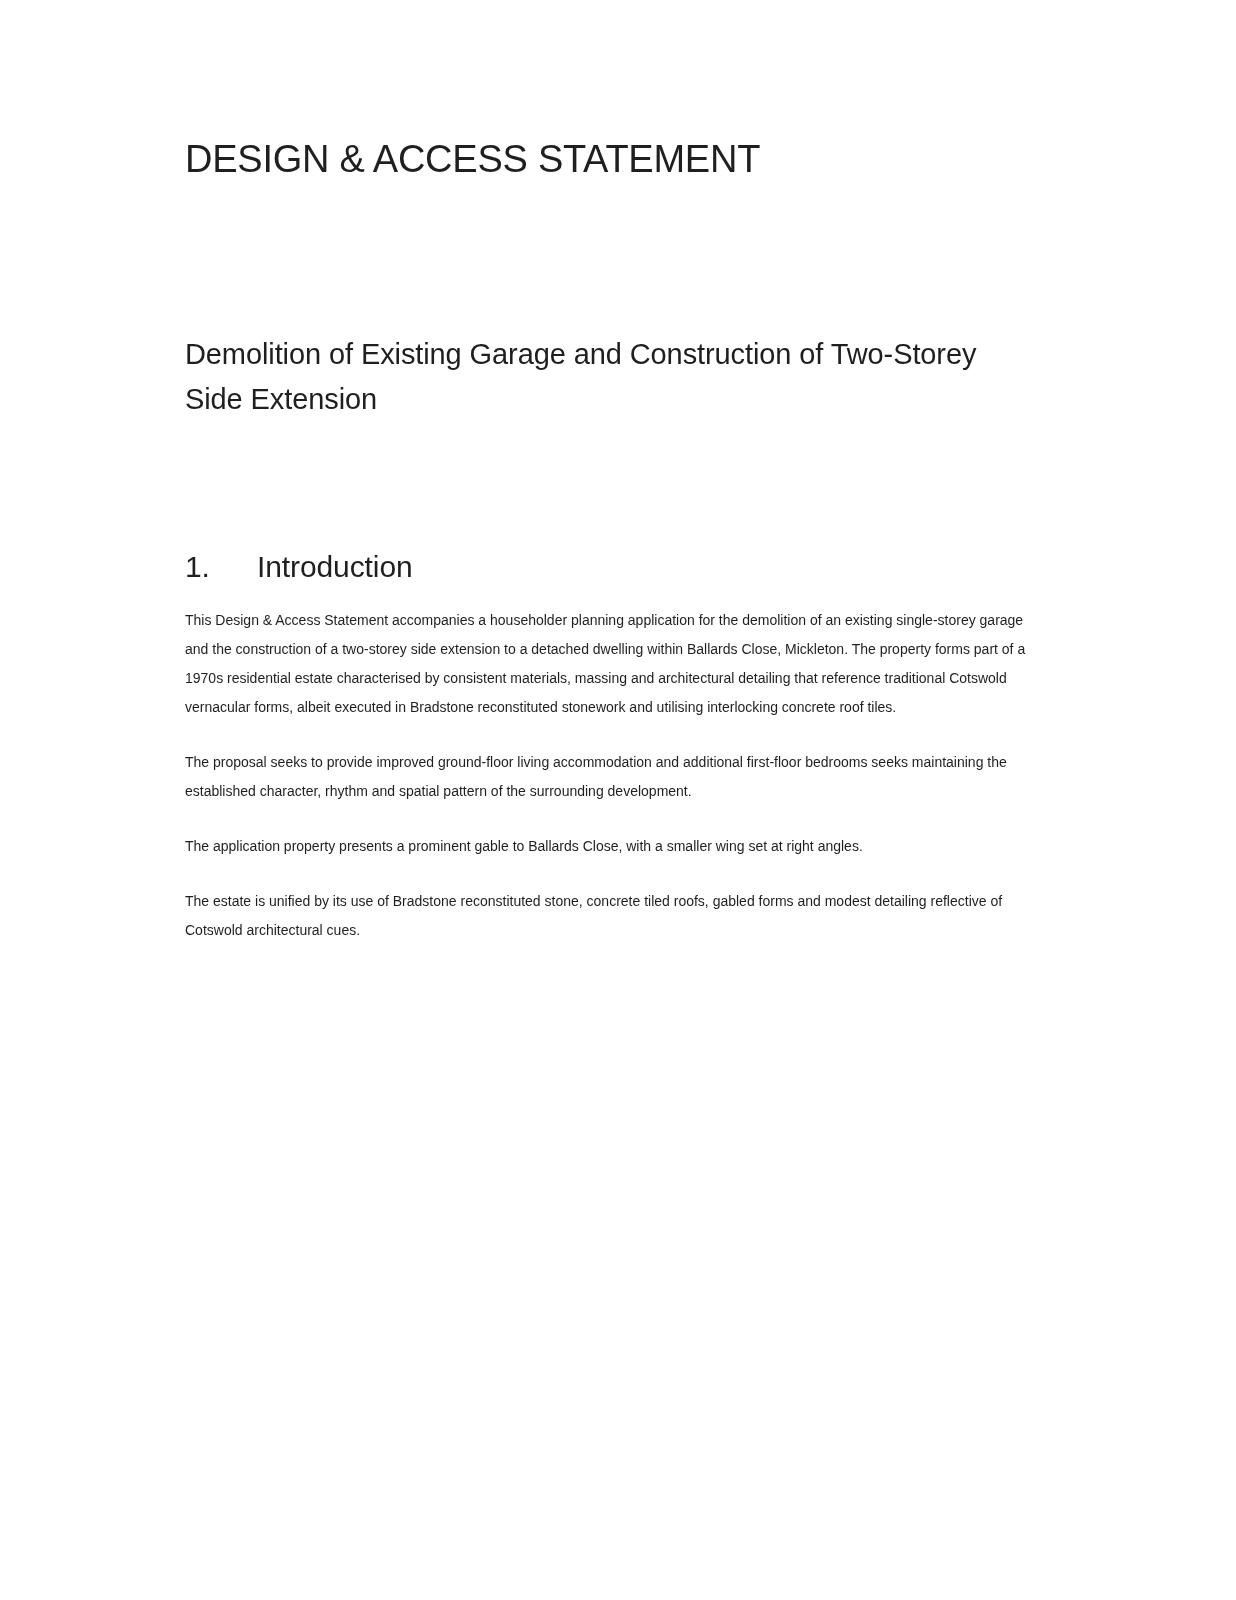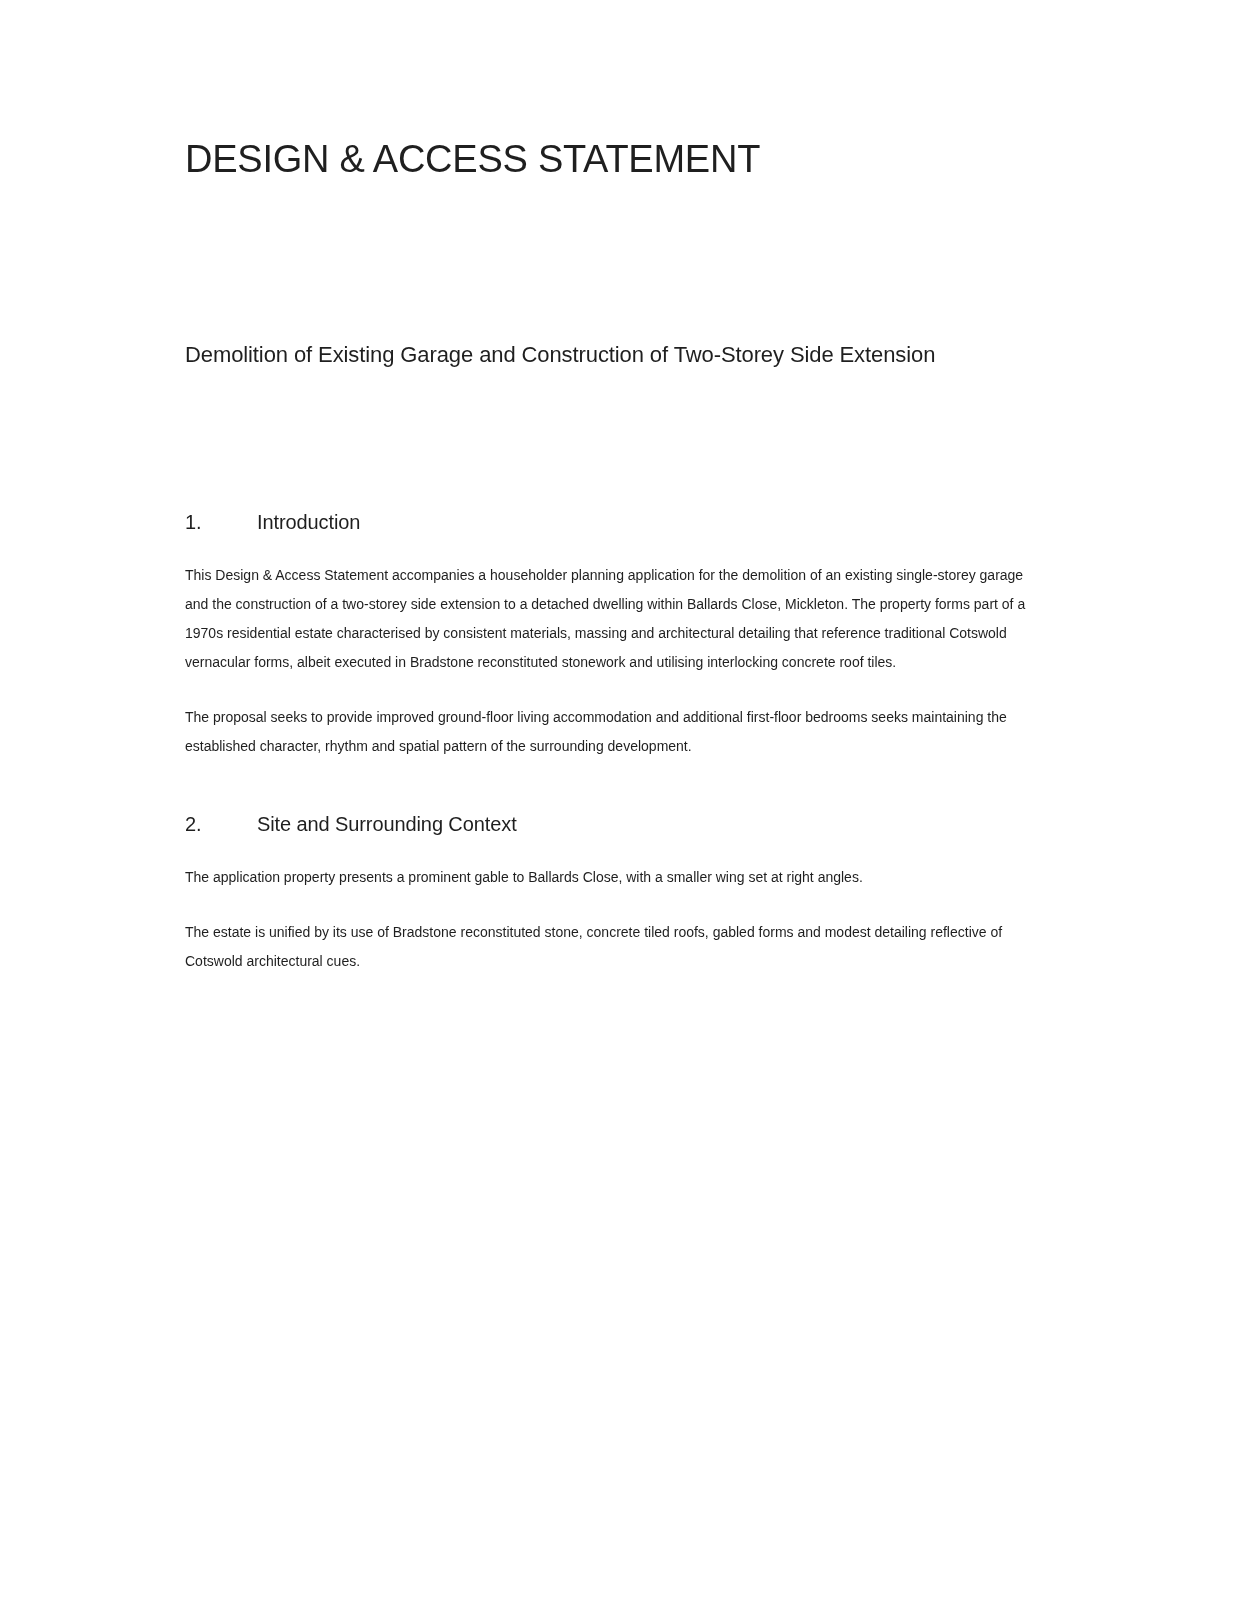--- a/index.html
+++ b/index.html
@@ -24,36 +24,36 @@
   .doc-title {
     margin-top: 139px;
     font-size: 38px;
     line-height: 40px;
     font-weight: 400;
     letter-spacing: -0.25px;
     white-space: nowrap;
   }
   .doc-subtitle {
     margin-top: 153px;
-    font-size: 22px;
+    font-size: 29px;
     line-height: 45px;
     font-weight: 400;
     max-width: 800px;
     letter-spacing: -0.1px;
   }
   .doc-address {
     margin-top: 20px;
     font-size: 29px;
     line-height: 45px;
     font-weight: 400;
     letter-spacing: -0.1px;
     white-space: nowrap;
   }
   .section-heading {
-    font-size: 20px;
+    font-size: 30px;
     line-height: 34px;
     font-weight: 400;
     letter-spacing: -0.1px;
     margin-bottom: 22px;
   }
   .section-heading .num {
     display: inline-block;
     min-width: 72px;
   }
   .section-1 .section-heading { margin-top: 128px; }
@@ -79,21 +79,18 @@
 
     <div class="section section-1">
       <h3 class="section-heading">
         <span class="num">1.</span><span>Introduction</span>
       </h3>
       <p>This Design &amp; Access Statement accompanies a householder planning application for the demolition of an existing single-storey garage and the construction of a two-storey side extension to a detached dwelling within Ballards Close, Mickleton. The property forms part of a 1970s residential estate characterised by consistent materials, massing and architectural detailing that reference traditional Cotswold vernacular forms, albeit executed in Bradstone reconstituted stonework and utilising interlocking concrete roof tiles.</p>
       <p>The proposal seeks to provide improved ground-floor living accommodation and additional first-floor bedrooms seeks maintaining the established character, rhythm and spatial pattern of the surrounding development.</p>
     </div>
 
     <div class="section section-2">
-      <h3 class="section-heading">
-        <span class="num">2.</span><span>Site and Surrounding Context</span>
-      </h3>
       <p>The application property presents a prominent gable to Ballards Close, with a smaller wing set at right angles.</p>
       <p>The estate is unified by its use of Bradstone reconstituted stone, concrete tiled roofs, gabled forms and modest detailing reflective of Cotswold architectural cues.</p>
     </div>
 
   </div>
 </div>
 
 </body></html>

